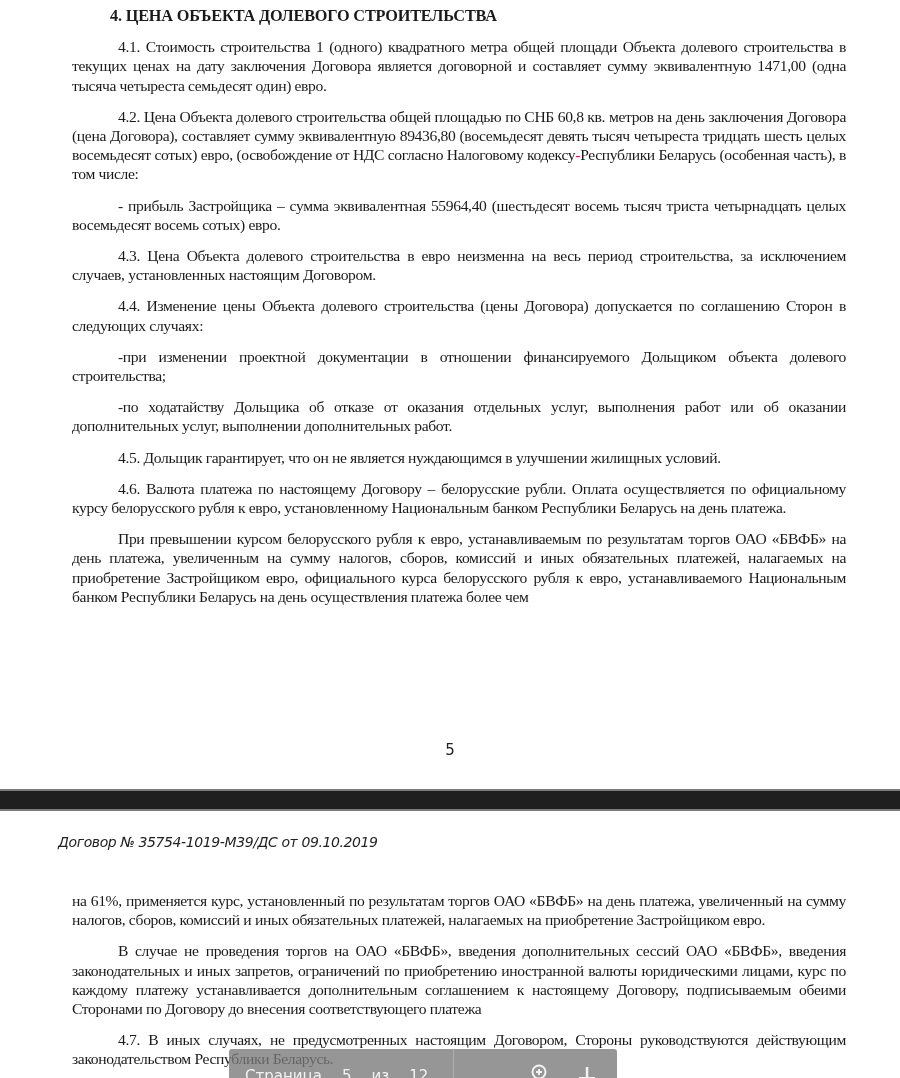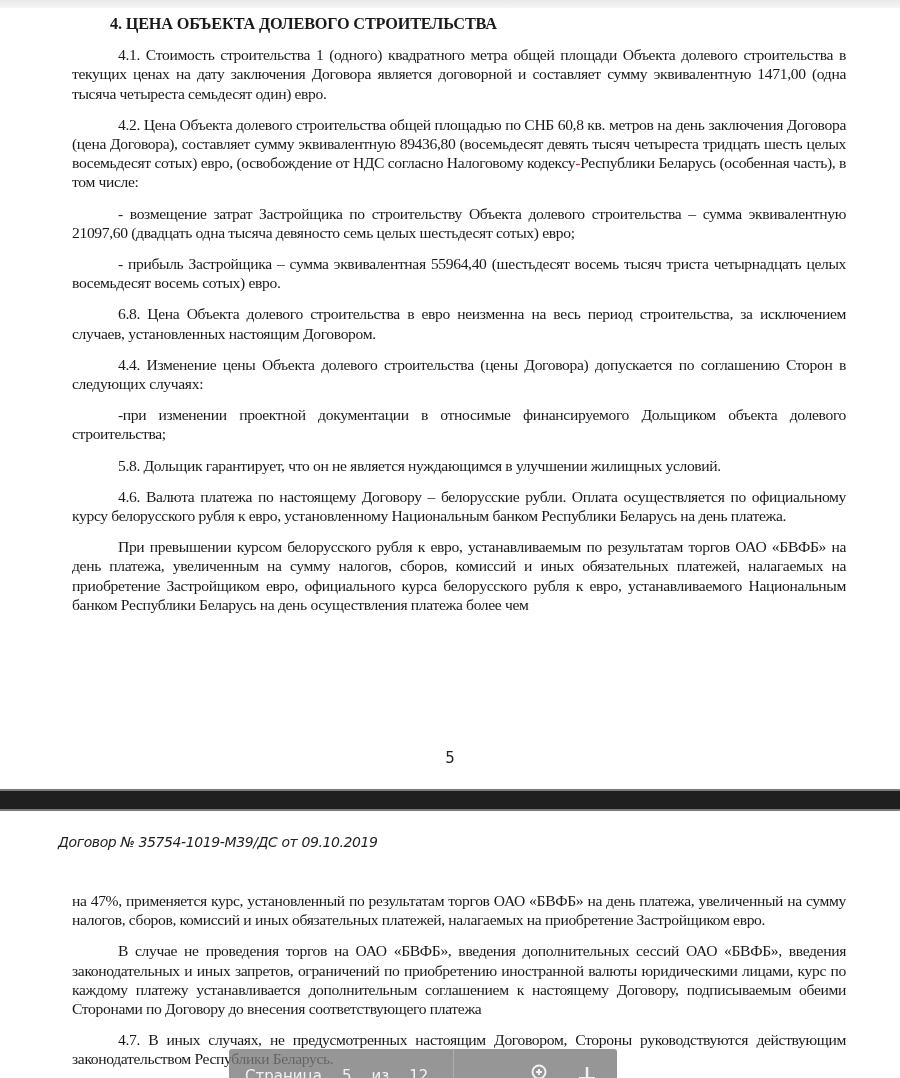--- a/index.html
+++ b/index.html
@@ -9,21 +9,21 @@
     font-family: "Liberation Serif", "DejaVu Serif", serif;
     color: #1a1a1a;
   }
   .top-shade {
     position: absolute; left: 0; top: 0; width: 900px; height: 14px;
     background: linear-gradient(#e9e9e9, #ffffff);
   }
   .page {
     position: absolute; left: 0; width: 900px; background: #fff;
   }
-  #page1 { top: 8px; height: 789px; }
+  #page1 { top: 0; height: 789px; }
   #page2 { top: 811px; height: 267px; }
   .separator {
     position: absolute; left: 0; top: 789px; width: 900px; height: 22px;
     background: #1f1f1f;
     border-top: 2px solid #7a7a7a; border-bottom: 2px solid #7a7a7a;
     box-sizing: border-box;
   }
   .text-block {
     position: absolute; left: 60px; width: 798px;
     font-size: 15.6px; line-height: 19.2px;
@@ -66,39 +66,39 @@
 </head>
 <body>
 
 <div class="top-shade"></div>
 
 <div class="page" id="page1">
   <div class="text-block">
     <div class="title">4. ЦЕНА ОБЪЕКТА ДОЛЕВОГО СТРОИТЕЛЬСТВА</div>
     <p class="para">4.1. Стоимость строительства 1 (одного) квадратного метра общей площади Объекта долевого строительства в текущих ценах на дату заключения Договора является договорной и составляет сумму эквивалентную 1471,00 (одна тысяча четыреста семьдесят один) евро.</p>
     <p class="para"><span>4.2. Цена Объекта долевого строительства общей площадью по СНБ 60,8 кв. метров на день заключения Договора (цена Договора), составляет сумму эквивалентную 89436,80 (восемьдесят девять тысяч четыреста тридцать шесть целых восемьдесят сотых) евро, (освобождение от НДС согласно Налоговому кодексу</span><span class="red-hyphen">-</span><span>Республики Беларусь (особенная часть), в том числе:</span></p>
-    <p class="para">- возмещение затрат Застройщика по строительству Объекта долевого строительства – сумма эквивалентную 21097,60 (двадцать одна тысяча девяносто семь целых шестьдесят сотых) евро;</p>
     <p class="para">- прибыль Застройщика – сумма эквивалентная 55964,40 (шестьдесят восемь тысяч триста четырнадцать целых восемьдесят восемь сотых) евро.</p>
-    <p class="para">6.8. Цена Объекта долевого строительства в евро неизменна на весь период строительства, за исключением случаев, установленных настоящим Договором.</p>
+    <p class="para">4.3. Цена Объекта долевого строительства в евро неизменна на весь период строительства, за исключением случаев, установленных настоящим Договором.</p>
     <p class="para">4.4. Изменение цены Объекта долевого строительства (цены Договора) допускается по соглашению Сторон в следующих случаях:</p>
-    <p class="para">-при изменении проектной документации в относимые финансируемого Дольщиком объекта долевого строительства;</p>
-    <p class="para">5.8. Дольщик гарантирует, что он не является нуждающимся в улучшении жилищных условий.</p>
+    <p class="para">-при изменении проектной документации в отношении финансируемого Дольщиком объекта долевого строительства;</p>
+    <p class="para">-по ходатайству Дольщика об отказе от оказания отдельных услуг, выполнения работ или об оказании дополнительных услуг, выполнении дополнительных работ.</p>
+    <p class="para">4.5. Дольщик гарантирует, что он не является нуждающимся в улучшении жилищных условий.</p>
     <p class="para">4.6.  Валюта платежа по настоящему Договору – белорусские рубли. Оплата осуществляется по официальному курсу белорусского рубля к евро, установленному Национальным банком Республики Беларусь на день платежа.</p>
     <p class="para">При превышении курсом белорусского рубля к евро, устанавливаемым по результатам торгов ОАО «БВФБ» на день платежа, увеличенным на сумму налогов, сборов, комиссий и иных обязательных платежей, налагаемых на приобретение Застройщиком евро, официального курса белорусского рубля к евро, устанавливаемого Национальным банком Республики Беларусь на день осуществления платежа более чем</p>
   </div>
   <div class="page-number">5</div>
 </div>
 
 <div class="separator"></div>
 
 <div class="page" id="page2"></div>
 <div class="running-header">Договор № 35754-1019-М39/ДС от 09.10.2019</div>
 <div style="position:absolute; top:811px; left:0; width:900px; height:267px;">
   <div class="text-block" style="top:68px;">
-    <p class="para noindent">на 47%, применяется курс, установленный по результатам торгов ОАО «БВФБ» на день платежа, увеличенный на сумму налогов, сборов, комиссий и иных обязательных платежей, налагаемых на приобретение Застройщиком евро.</p>
+    <p class="para noindent">на 61%, применяется курс, установленный по результатам торгов ОАО «БВФБ» на день платежа, увеличенный на сумму налогов, сборов, комиссий и иных обязательных платежей, налагаемых на приобретение Застройщиком евро.</p>
     <p class="para">В случае не проведения торгов на ОАО «БВФБ», введения дополнительных сессий ОАО «БВФБ», введения законодательных и иных запретов, ограничений по приобретению иностранной валюты юридическими лицами, курс по каждому платежу устанавливается дополнительным соглашением к настоящему Договору, подписываемым обеими Сторонами по Договору до внесения соответствующего платежа</p>
     <p class="para">4.7. В иных случаях, не предусмотренных настоящим Договором, Стороны руководствуются действующим законодательством Республики Беларусь.</p>
   </div>
 </div>
 
 <div class="viewer-toolbar">
   <div class="tb-pages">
     <span>Страница</span>
     <span>5</span>
     <span>из</span>

